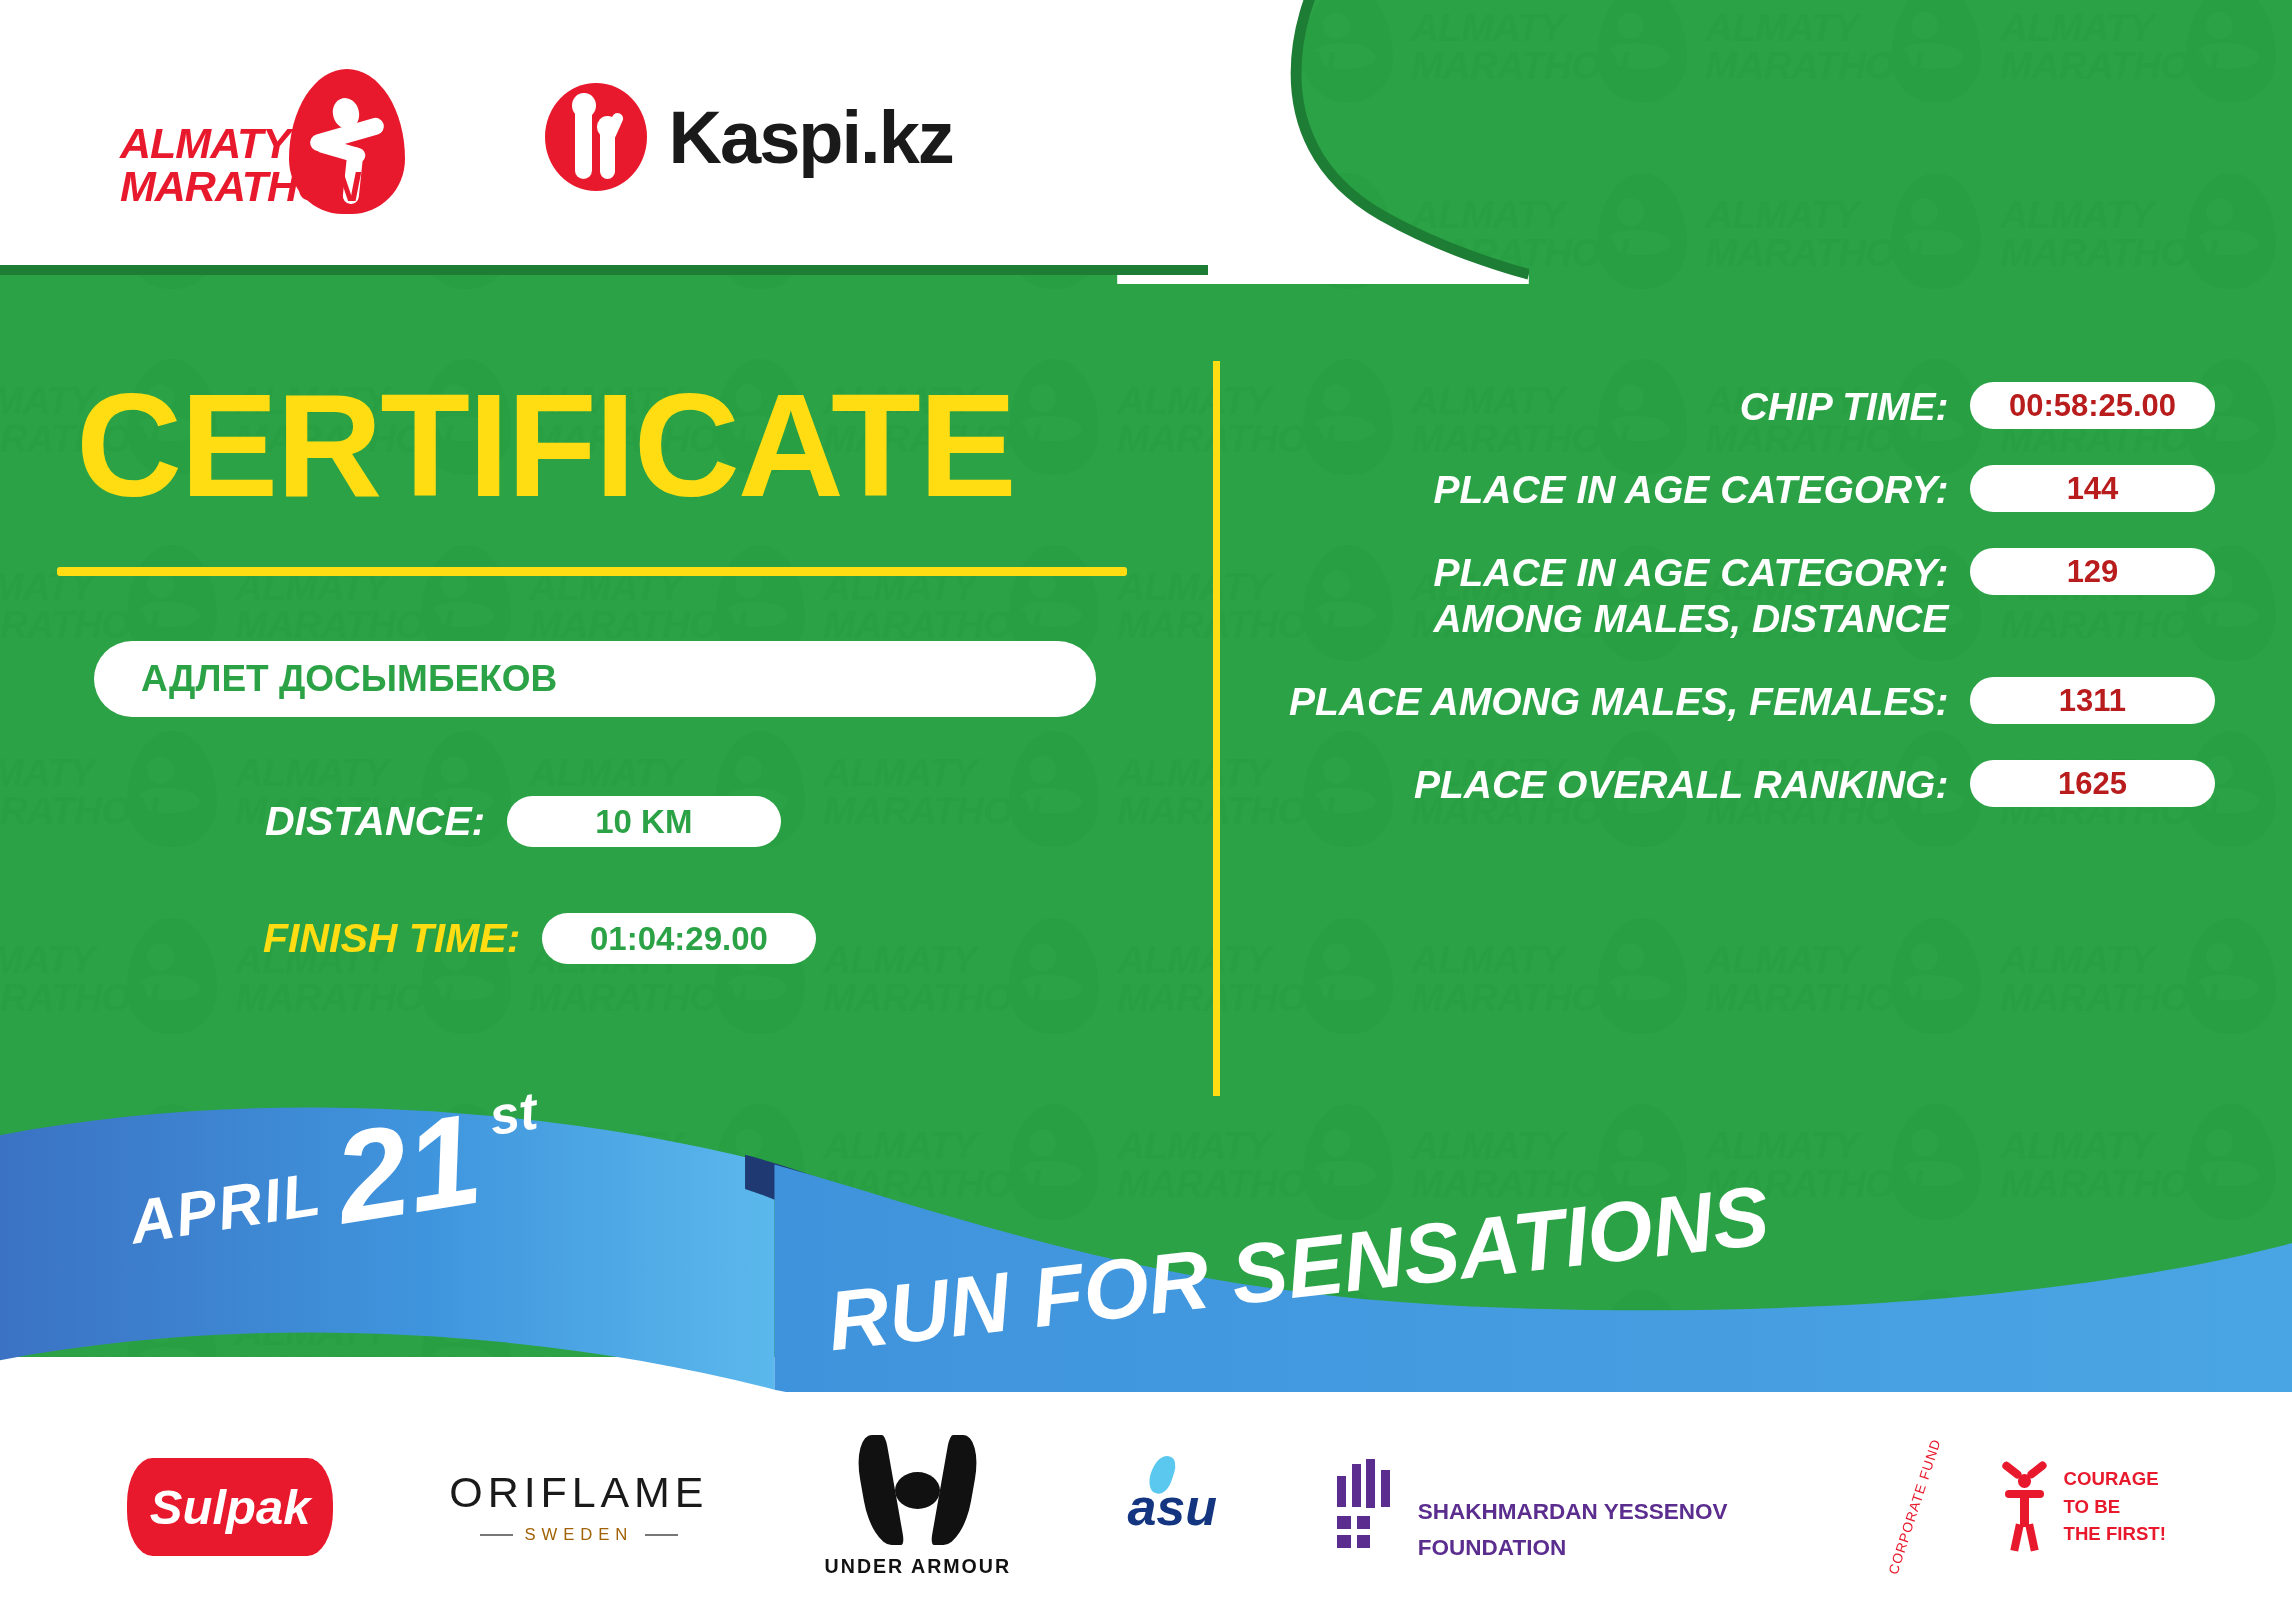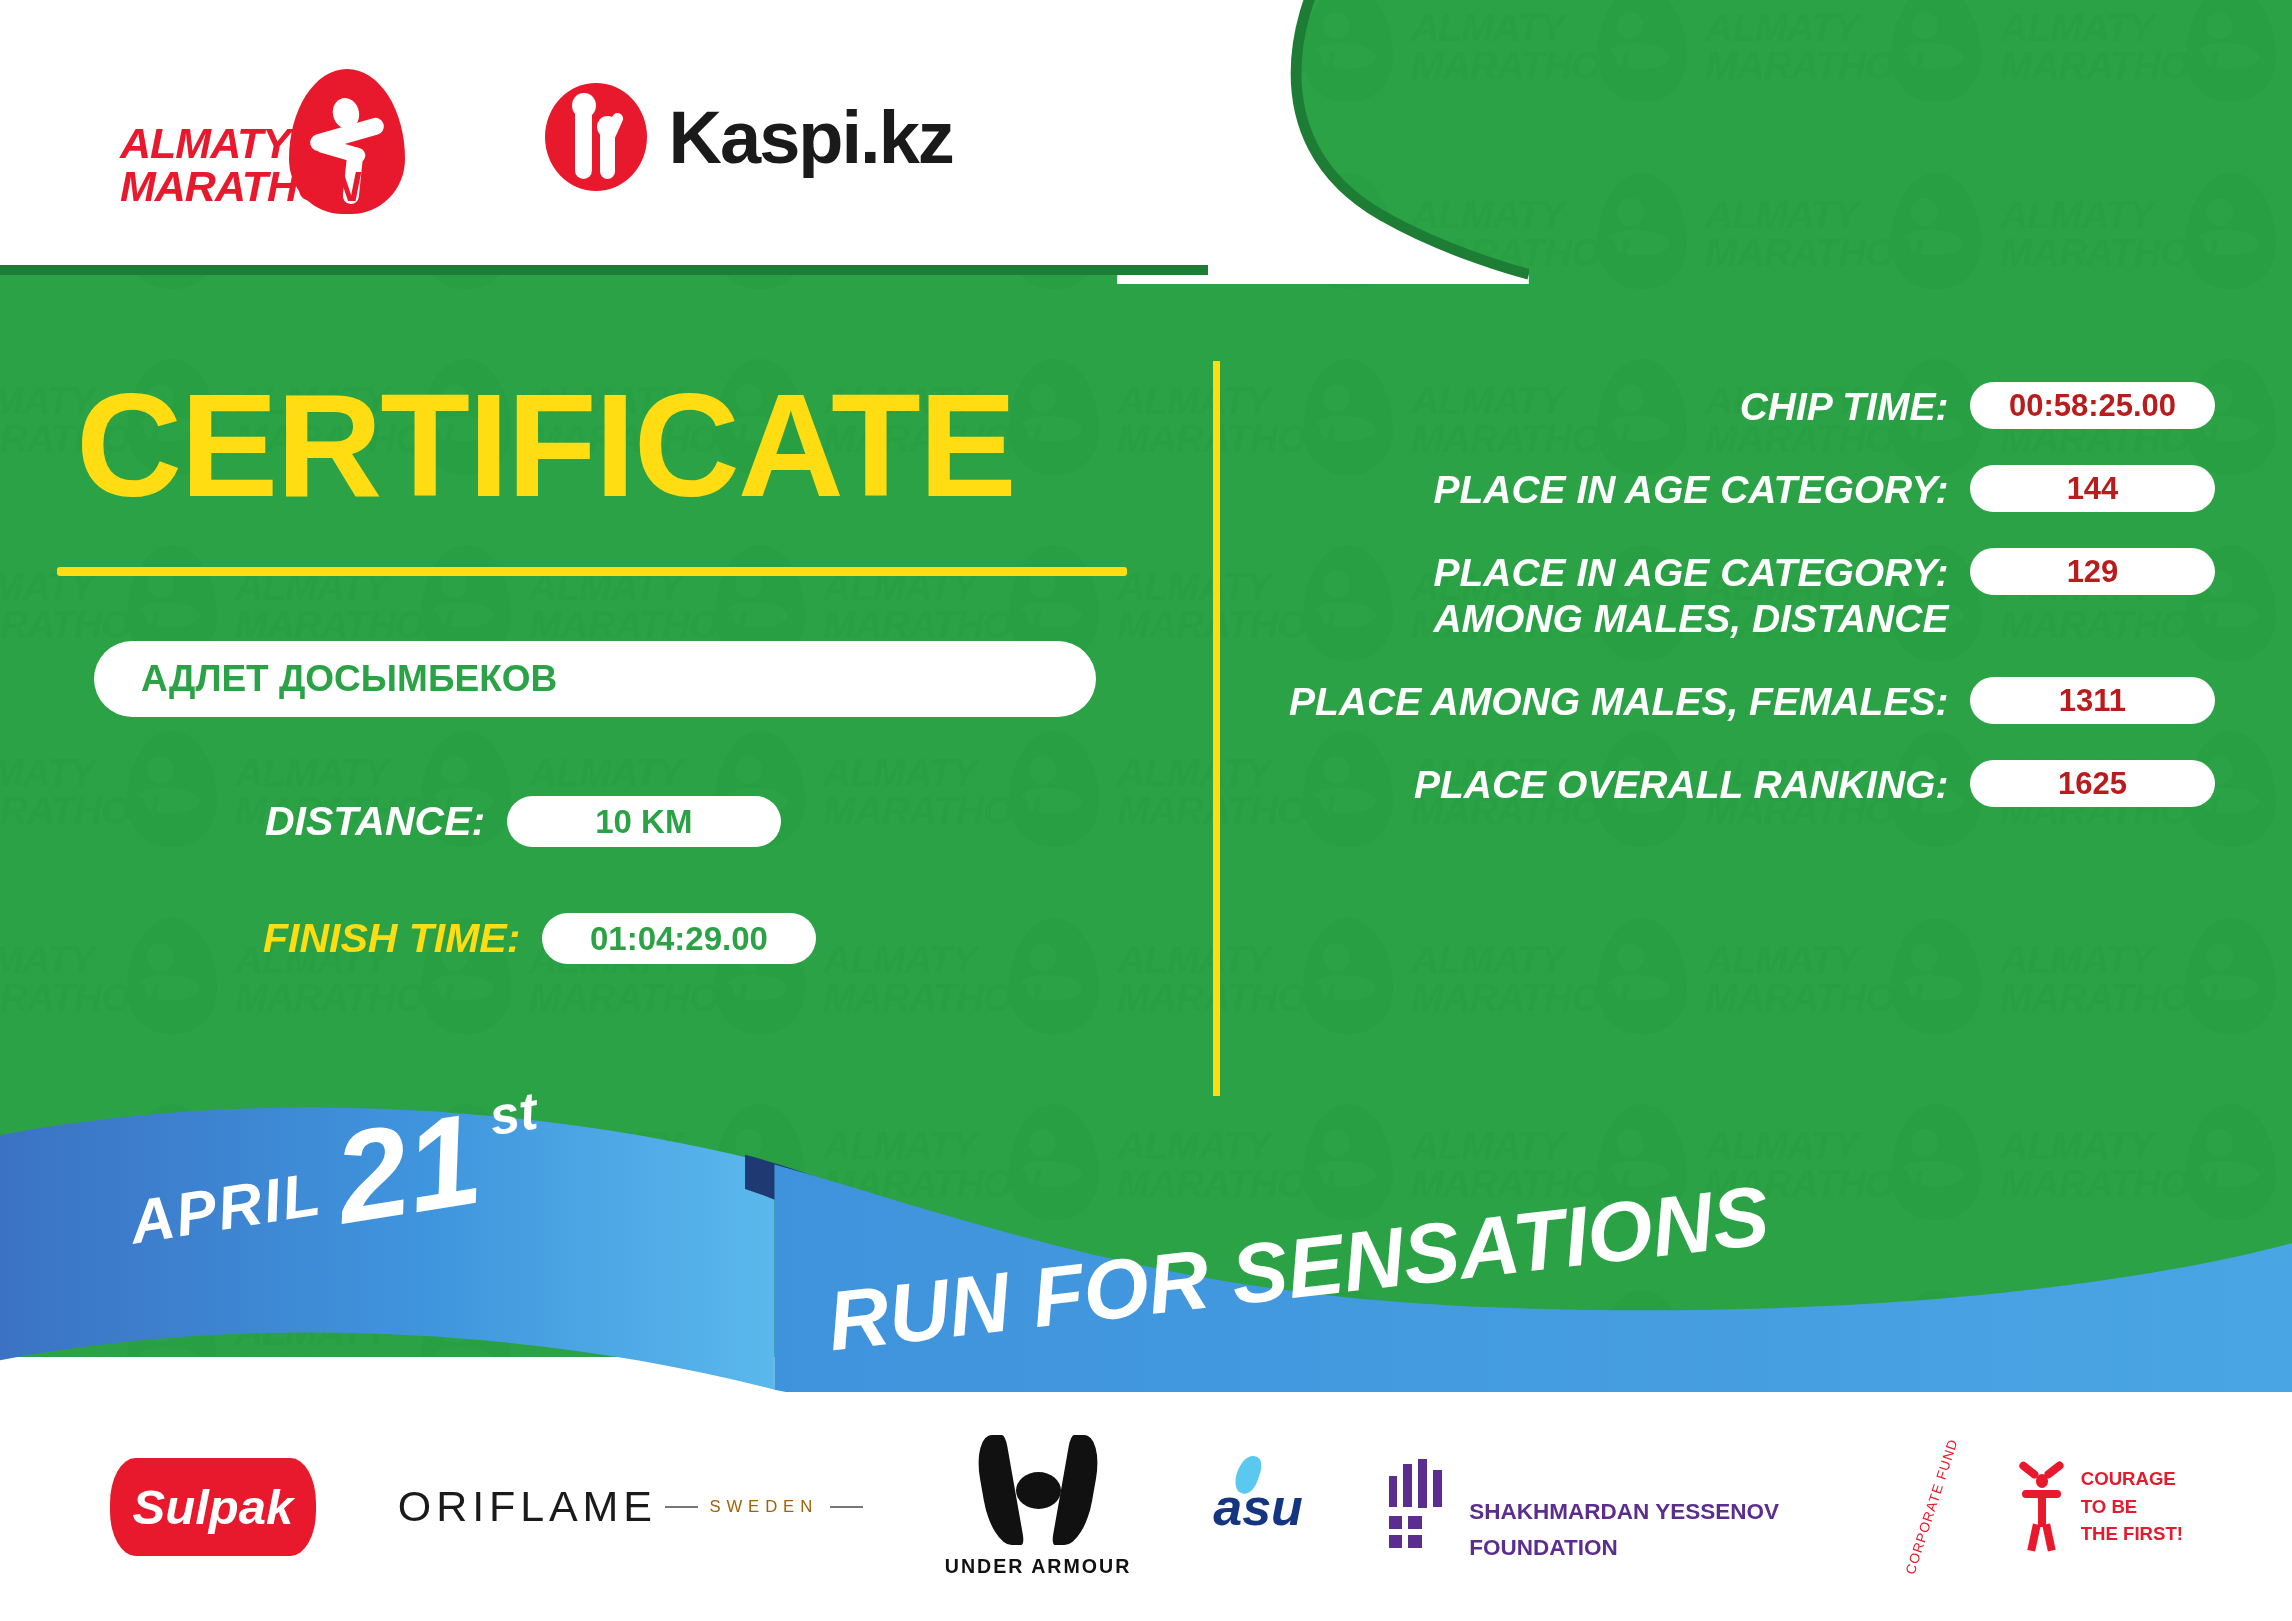--- a/index.html
+++ b/index.html
@@ -145,21 +145,21 @@
 
   .sp-sanofi{display:flex;flex-direction:column;align-items:center;gap:3.9px;}
   .sanofi-mark{position:relative;width:78px;height:76px;}
   .sanofi-mark i{position:absolute;display:block;}
   .sm1{left:25.5px;top:0;width:33px;height:27.4px;background:#b08a4e;border-radius:50% 50% 20% 50%;}
   .sm2{left:29px;top:21.6px;width:25.5px;height:51px;background:#3b4ea0;border-radius:40% 50% 50% 50%;}
   .sm3{left:15.7px;top:33px;width:21.6px;height:21.6px;background:#7fbb3f;border-radius:50%;}
   .sanofi-name{color:#2d3f96;font-size:28px;letter-spacing:2px;}
   .sanofi-tag{color:#2d3f96;font-size:20.6px;font-style:italic;}
 
-  .sp-oriflame{display:flex;flex-direction:row;align-items:center;gap:7.8px;}
+  .sp-oriflame{display:flex;flex-direction:column;align-items:center;gap:7.8px;}
   .ori-name{color:#1a1a1a;font-size:43px;letter-spacing:4.9px;}
   .ori-sub{display:flex;align-items:center;gap:11.8px;color:#a16207;font-size:16.7px;letter-spacing:5.9px;}
   .ori-sub i{display:block;width:33px;height:2px;background:#777;}
 
   .sp-ua{display:flex;flex-direction:column;align-items:center;gap:9.8px;}
   .ua-mark{position:relative;width:123px;height:110px;}
   .ua-mark i{position:absolute;display:block;background:#111;}
   .ua1{left:5.9px;top:0;width:33px;height:110px;border-radius:60% 10% 10% 60%/40% 10% 10% 40%;transform:skewX(10deg);}
   .ua2{right:5.9px;top:0;width:33px;height:110px;border-radius:10% 60% 60% 10%/10% 40% 40% 10%;transform:skewX(-10deg);}
   .ua3{left:49px;top:45px;width:25.5px;height:21.6px;background:#fff;border-radius:50%;z-index:3;}

